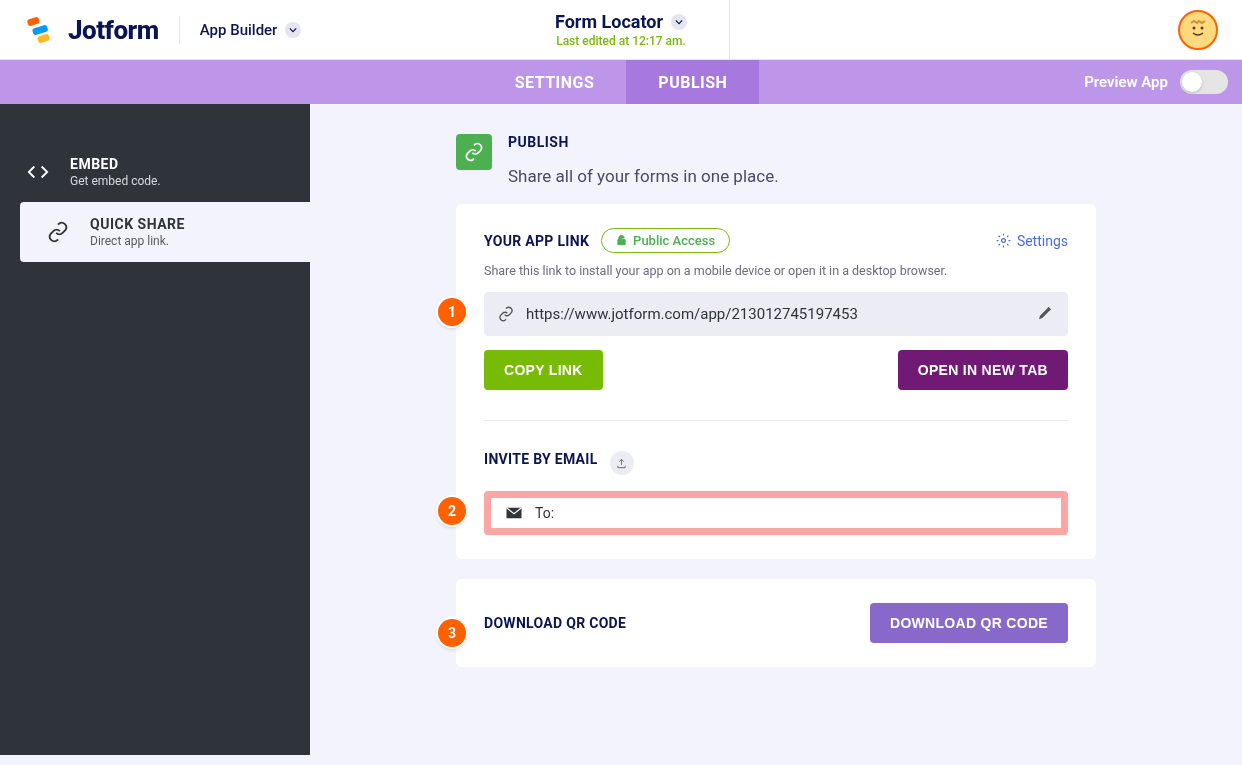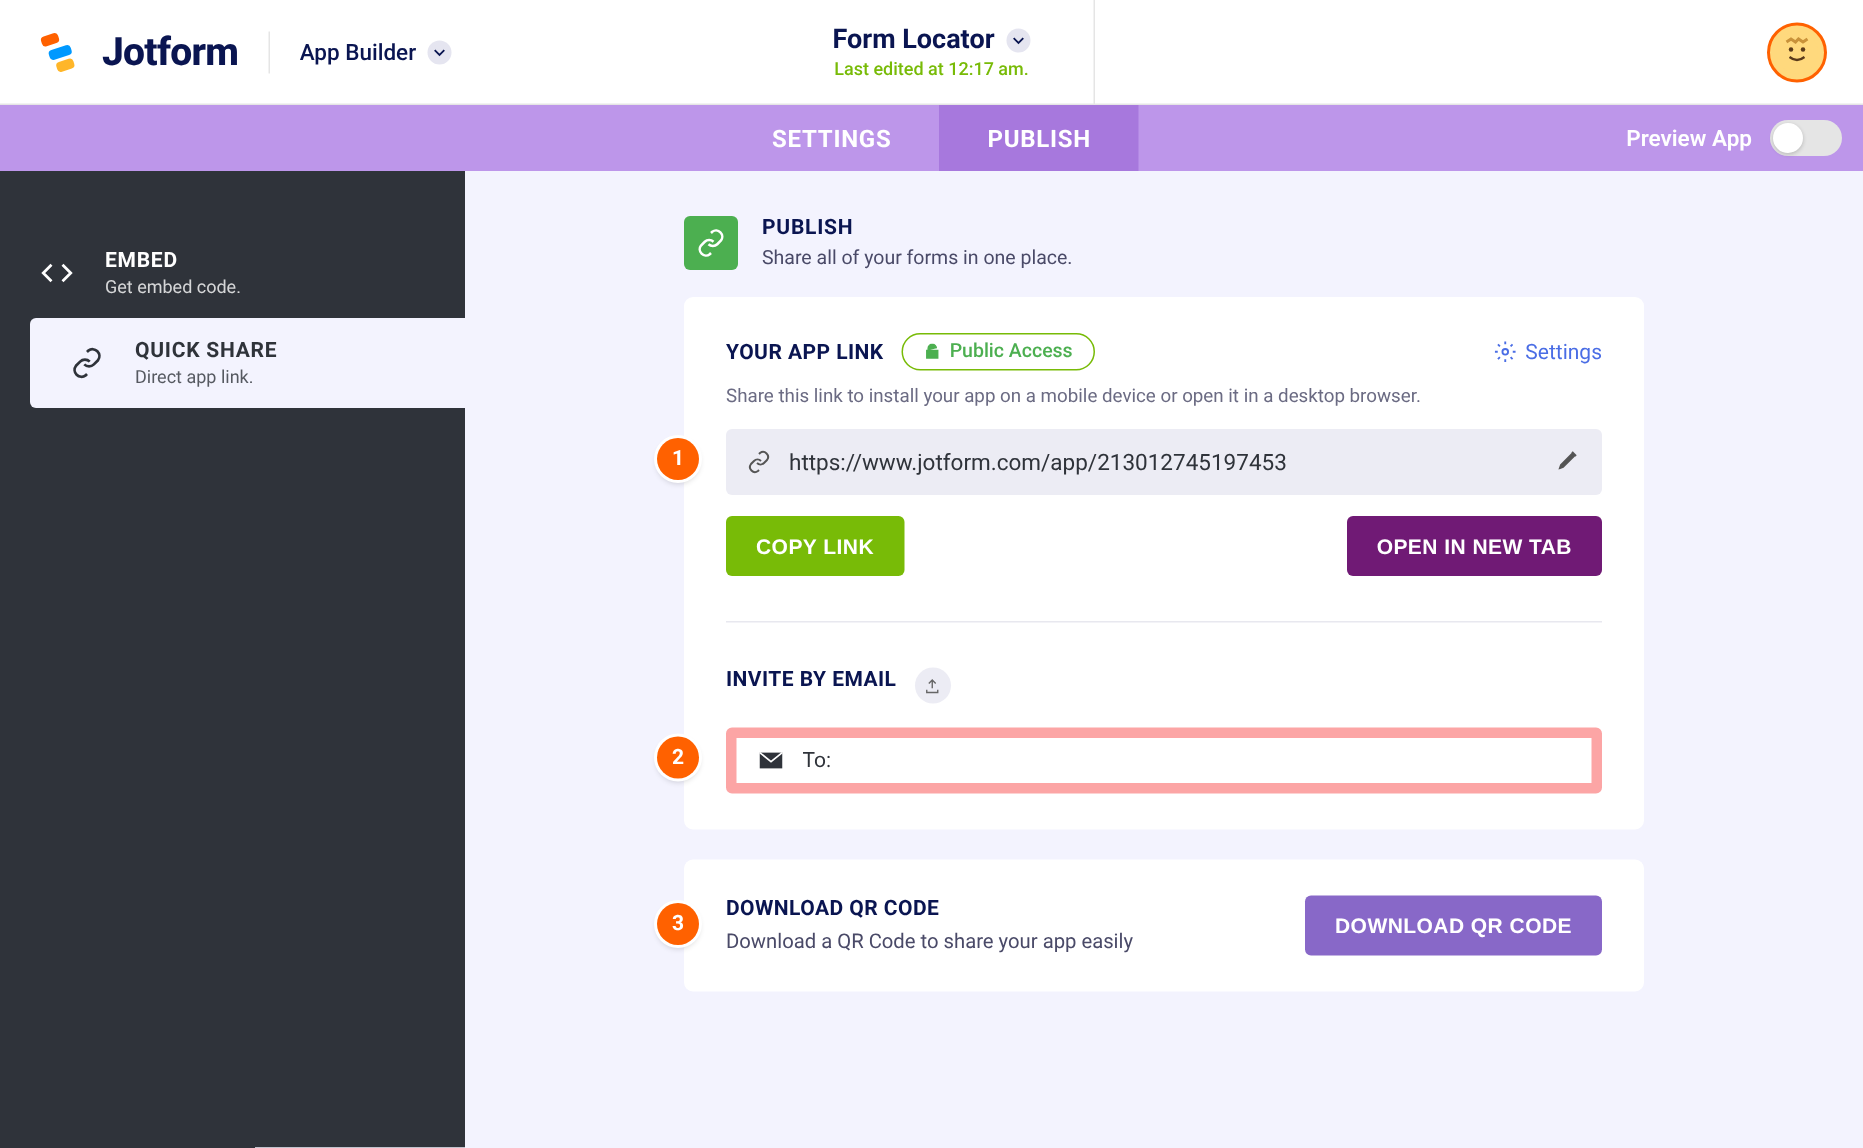--- a/index.html
+++ b/index.html
@@ -1,19 +1,19 @@
 <!DOCTYPE html>
 <html><head>
 <meta charset="utf-8">
 <style>
 * { margin: 0; padding: 0; box-sizing: border-box; }
 body { font-family: -apple-system, BlinkMacSystemFont, "Segoe UI", Roboto, Helvetica, Arial, sans-serif; background: #f3f3fe; width: 1242px; height: 765px; overflow: hidden; }
 
 
-.header { height: 70px; background: #fff; display: flex; align-items: center; padding: 0 24px; border-bottom: 1px solid #e5e5e5; position: relative; }
+.header { height: 60px; background: #fff; display: flex; align-items: center; padding: 0 24px; border-bottom: 1px solid #e5e5e5; position: relative; }
 .logo-group { display: flex; align-items: center; gap: 10px; }
 .logo-mark { width: 34px; height: 34px; }
 .logo-text { font-size: 26px; font-weight: 800; color: #0a1551; letter-spacing: -0.5px; }
 .vr { width: 1px; height: 28px; background: #e5e5e5; margin: 0 20px; }
 .app-builder { display: flex; align-items: center; gap: 8px; font-size: 15px; color: #0a1551; font-weight: 500; cursor: pointer; }
 .chev { width: 16px; height: 16px; border-radius: 50%; background: #e5e5f0; display: flex; align-items: center; justify-content: center; font-size: 9px; color: #0a1551; }
 .header-center { position: absolute; left: 50%; transform: translateX(-50%); text-align: center; }
 .form-name { display: flex; align-items: center; justify-content: flex-start; gap: 8px; font-size: 18px; font-weight: 700; color: #0a1551; cursor: pointer; }
 .last-edited { font-size: 12px; color: #78bb07; font-weight: 500; margin-top: 2px; }
 .avatar { margin-left: auto; width: 40px; height: 40px; border-radius: 50%; border: 2px solid #ff6100; background: #ffd97d; display: flex; align-items: center; justify-content: center; font-size: 20px; cursor: pointer; }
@@ -37,21 +37,21 @@
 .side-icon { width: 28px; display: flex; justify-content: center; font-size: 20px; }
 .side-title { font-weight: 700; font-size: 14px; letter-spacing: 0.5px; }
 .side-sub { font-size: 12px; opacity: 0.8; margin-top: 2px; }
 
 .main { flex: 1; padding: 30px 80px; overflow-y: auto; }
 .main-inner { max-width: 640px; margin: 0 auto; }
 
 .publish-header { display: flex; gap: 16px; align-items: flex-start; margin-bottom: 18px; }
 .publish-icon { width: 36px; height: 36px; background: #4caf50; border-radius: 4px; display: flex; align-items: center; justify-content: center; color: #fff; }
 .publish-title { font-weight: 700; font-size: 14px; color: #0a1551; letter-spacing: 0.5px; }
-.publish-sub { font-size: 13px; color: #4a4a68; margin-top: 5px; }
+.publish-sub { font-size: 17px; color: #4a4a68; margin-top: 16px; }
 
 .card { background: #fff; border-radius: 6px; padding: 24px 28px; margin-bottom: 20px; }
 .card-row1 { display: flex; align-items: center; gap: 12px; }
 .section-label { font-weight: 700; font-size: 14px; color: #0a1551; letter-spacing: 0.3px; }
 .badge { border: 1px solid #78bb07; color: #4caf50; border-radius: 16px; padding: 4px 14px; font-size: 13px; font-weight: 500; display: flex; align-items: center; gap: 6px; cursor: pointer; }
 .settings-link { margin-left: auto; color: #4a6de5; font-size: 14px; display: flex; align-items: center; gap: 6px; cursor: pointer; }
 .section-desc { font-size: 12.5px; color: #6b6b83; margin-top: 10px; }
 
 .link-row { position: relative; margin-top: 14px; }
 .step-badge { position: absolute; left: -46px; top: 6px; width: 28px; height: 28px; border-radius: 50%; background: #ff6100; color: #fff; font-weight: 700; display: flex; align-items: center; justify-content: center; font-size: 14px; box-shadow: 0 0 0 2px #fff, 0 2px 4px rgba(0,0,0,0.2); }
@@ -238,20 +238,19 @@
               </svg>
             <span class="email-to">To:</span>
           </div>
         </div>
       </div>
 
       <div class="card qr-card">
         <div class="qr-left">
           <div class="step-badge" style="left:-46px; top:4px;">3</div>
           <div class="qr-title">DOWNLOAD QR CODE</div>
-          <div class="qr-sub">Download a QR Code to share your app easily</div>
         </div>
         <button class="btn btn-purple">DOWNLOAD QR CODE</button>
       </div>
 
     </div>
   </div>
 </div>
 
 </body></html>

